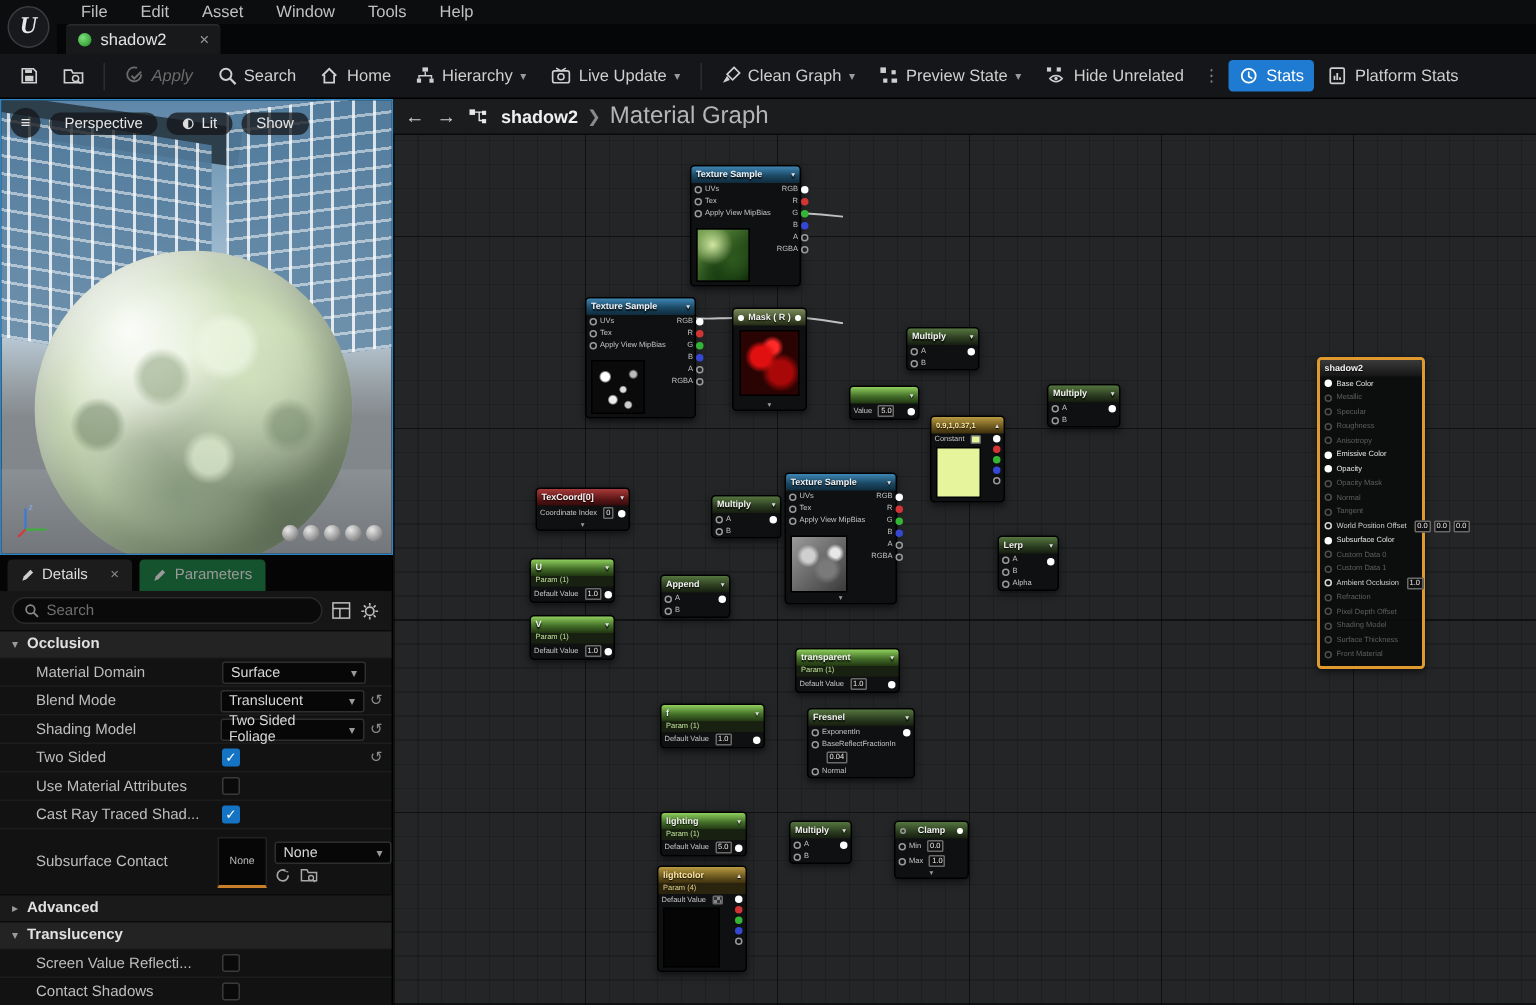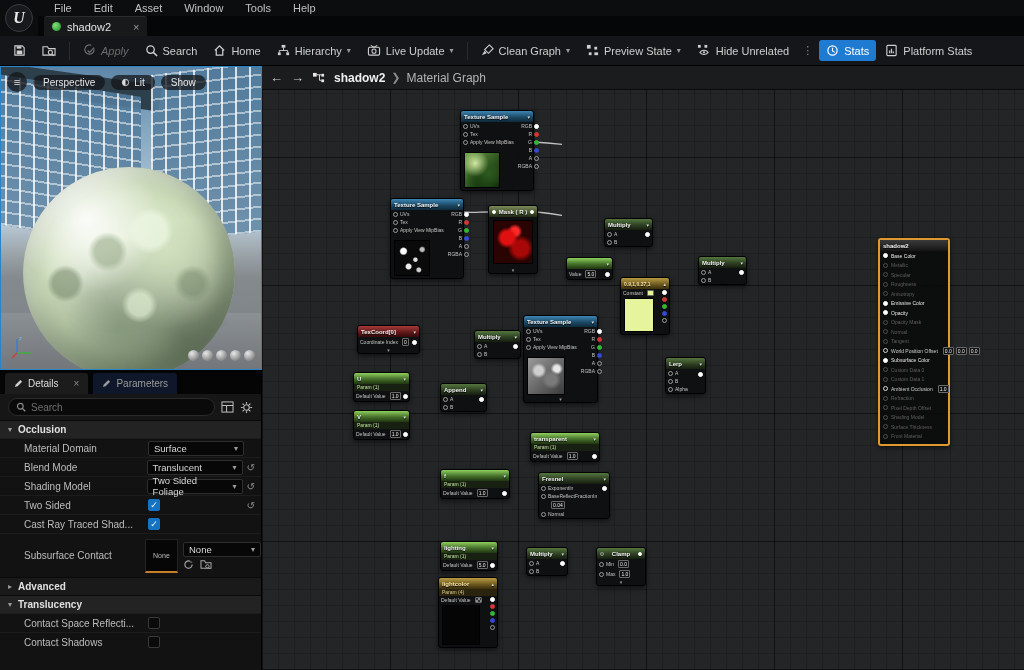--- a/index.html
+++ b/index.html
@@ -62,21 +62,21 @@
 .pill { background:rgba(20,22,24,.75); border-radius:10px; color:#e6e6e6; font-size:10px; padding:2px 10px; display:flex; gap:4px; align-items:center; }
 .pill.rnd { width:20px; height:20px; padding:0; justify-content:center; border-radius:50%; font-size:11px; }
 #vpshapes { position:absolute; right:6px; bottom:8px; display:flex; gap:3px; }
 #vpshapes .sh { width:11px; height:11px; border-radius:50%; background:radial-gradient(circle at 35% 30%, #e8e8e8, #8a8a8a 70%, #5a5a5a); }
 #gizmo { position:absolute; left:8px; bottom:8px; }
 
 
 #details { position:absolute; left:0; top:370px; width:262px; height:300px; background:#121212; border-right:1px solid #000; font-size:10px; }
 #dtabs { height:24px; background:#050505; display:flex; align-items:flex-end; }
 .dtab { height:21px; display:flex; align-items:center; gap:5px; padding:0 9px; font-size:10px; color:#dedede; background:#1c1c1c; border-radius:3px 3px 0 0; margin-left:5px; }
-.dtab.inactive { background:#0f172a; color:#9a9a9a; }
+.dtab.inactive { background:#14532d; color:#9a9a9a; }
 .dtab .x { color:#8a8a8a; margin-left:10px; }
 #dsearch { height:26px; display:flex; align-items:center; gap:6px; padding:0 8px; background:#161616; }
 #dsearch .box { flex:1; height:18px; background:#0a0a0a; border:1px solid #2a2a2a; border-radius:9px; display:flex; align-items:center; gap:5px; padding:0 7px; color:#6f6f6f; }
 .sechead { height:18px; background:#232323; border-top:1px solid #0a0a0a; display:flex; align-items:center; gap:6px; padding:0 8px; color:#e0e0e0; font-weight:bold; font-size:10px; }
 .sechead .arr { font-size:8px; color:#9a9a9a; }
 .drow { height:19px; display:flex; align-items:center; border-top:1px solid #1c1c1c; }
 .drow .lbl { width:148px; padding-left:24px; color:#bdbdbd; white-space:nowrap; overflow:hidden; }
 .drow .val { flex:1; display:flex; align-items:center; gap:4px; }
 .dd { background:#070707; border:1px solid #2e2e2e; border-radius:2px; height:15px; display:flex; align-items:center; justify-content:space-between; padding:0 5px; color:#d8d8d8; min-width:96px; font-size:9.5px; }
 .dd .car { font-size:8px; color:#9a9a9a; margin-left:8px; }
@@ -95,21 +95,21 @@
 #grid { position:absolute; inset:0; background:
   repeating-linear-gradient(90deg, rgba(0,0,0,.45) 0 1px, transparent 1px 128px),
   repeating-linear-gradient(0deg, rgba(0,0,0,.45) 0 1px, transparent 1px 128px),
   repeating-linear-gradient(90deg, rgba(0,0,0,.16) 0 1px, transparent 1px 16px),
   repeating-linear-gradient(0deg, rgba(0,0,0,.16) 0 1px, transparent 1px 16px); }
 #ghead { position:absolute; left:0; top:0; width:100%; height:24px; background:#1a1c1e; border-bottom:1px solid #0a0a0a; display:flex; align-items:center; gap:8px; padding:0 8px; z-index:30; }
 #ghead .nav { color:#cfcfcf; font-size:13px; }
 #gcrumb { display:flex; align-items:center; gap:6px; }
 #gcrumb .mat { color:#f0f0f0; font-size:12px; font-weight:bold; }
 #gcrumb .sep { color:#8a8a8a; font-size:11px; }
-#gcrumb .gname { color:#b5b5b5; font-size:12px; }
+#gcrumb .gname { color:#b5b5b5; font-size:16px; }
 #wires { position:absolute; inset:0; z-index:5; }
 #wires path { fill:none; stroke:#d6d6d6; stroke-width:1.3; opacity:.88; }
 
 
 .node { position:absolute; z-index:10; background:rgba(14,15,16,.93); border:1px solid #000;
   border-radius:3px; box-shadow:0 2px 5px rgba(0,0,0,.55); font-size:5px; color:#c4c4c4; }
 .nhead { height:11px; display:flex; align-items:center; justify-content:space-between; padding:0 3px;
   font-size:6px; font-weight:bold; color:#f2f2f2; border-radius:2px 2px 0 0; text-shadow:0 1px 1px #000; white-space:nowrap; overflow:hidden; }
 .nhead .chev { font-size:5px; color:#ddd; font-weight:normal; }
 .hblue { background:linear-gradient(180deg,#3e86b4 0%,#1c4a66 55%,#102b3c 100%); }
@@ -384,20 +384,26 @@
         </span>
     </div>
     <div class="drow">
       <span class="lbl">Two Sided</span>
       <span class="val">
           <span class="cb on">✓</span>
           <span class="reset">↺</span>
         </span>
     </div>
     <div class="drow">
+      <span class="lbl">Use Material Attributes</span>
+      <span class="val">
+          <span class="cb"></span>
+        </span>
+    </div>
+    <div class="drow">
       <span class="lbl">Cast Ray Traced Shad...</span>
       <span class="val">
           <span class="cb on">✓</span>
         </span>
     </div>
     <div id="ssprow">
       <span class="lbl">Subsurface Contact</span>
       <div id="sspthumb">
           <span>None</span>
         </div>
@@ -421,21 +427,21 @@
     </div>
     <div class="sechead" style="background:#1a1a1a;">
         <span class="arr">▸</span>
         <span>Advanced</span>
       </div>
     <div class="sechead">
         <span class="arr">▾</span>
         <span>Translucency</span>
       </div>
     <div class="drow">
-      <span class="lbl">Contact Space Reflecti...</span>
+      <span class="lbl">Screen Value Reflecti...</span>
       <span class="val">
           <span class="cb"></span>
         </span>
     </div>
     <div class="drow">
       <span class="lbl">Contact Shadows</span>
       <span class="val">
           <span class="cb"></span>
         </span>
     </div>

